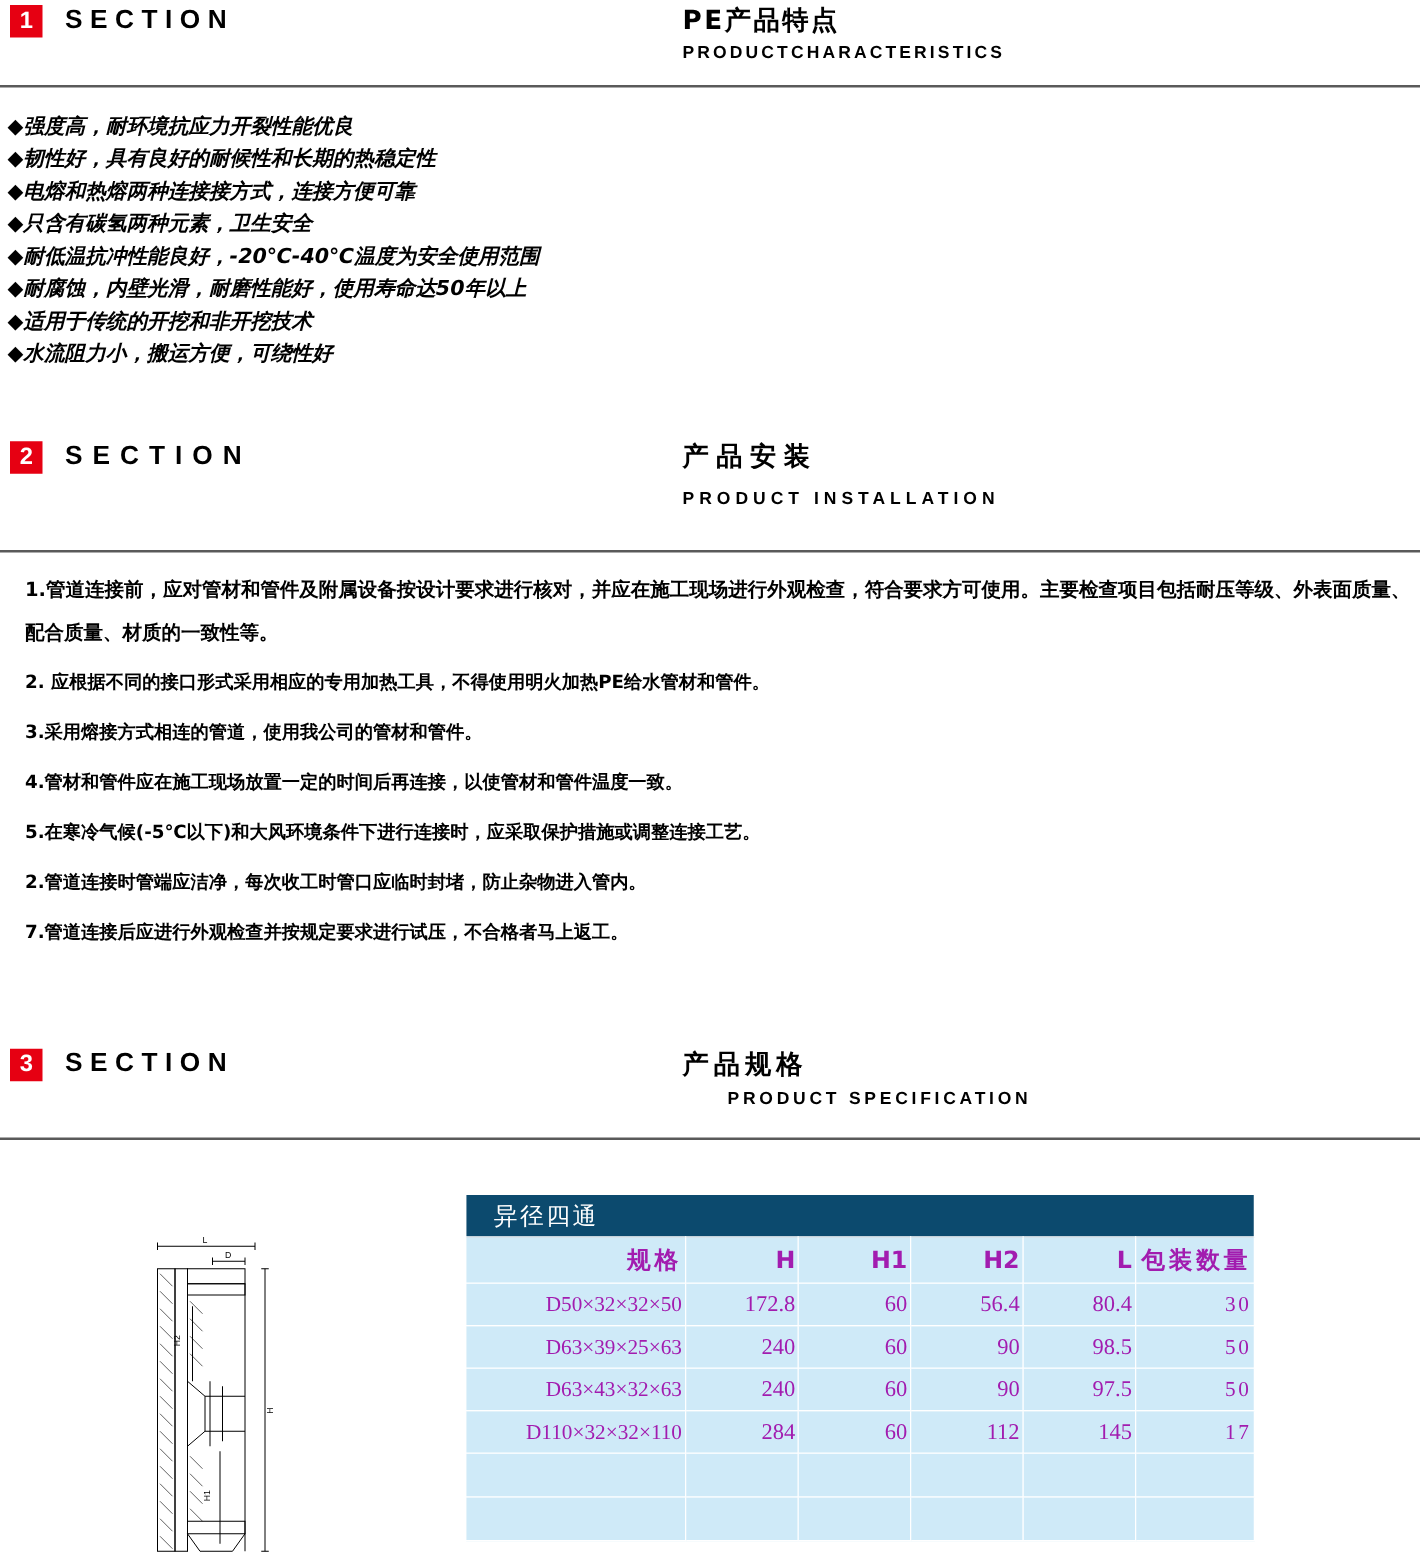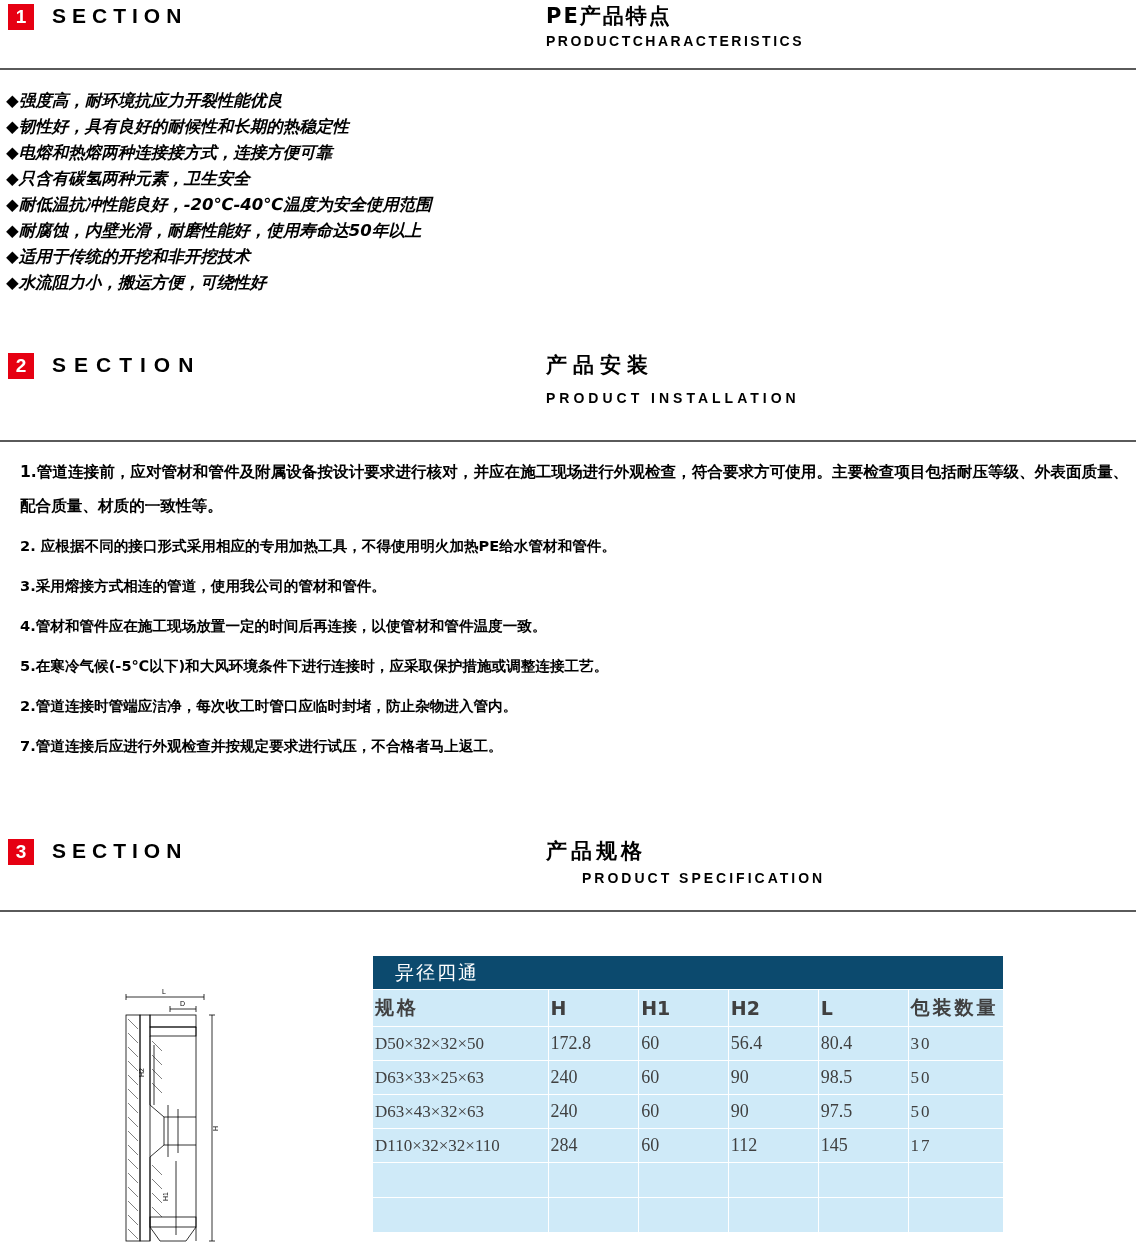--- a/index.html
+++ b/index.html
@@ -84,24 +84,24 @@
   
   .spec-table{
     position:absolute;left:372px;top:955px;
     width:632px;
     border-collapse:collapse;
     font-family:"Liberation Serif","DejaVu Serif",serif;
   }
   .spec-table td,.spec-table th{
     border:1px solid #ffffff;
     background:#cfeaf8;
-    text-align:left;
+    text-align:right;
     height:33px;
     font-size:18px;
-    color:#404040;
+    color:#a21caf;
     padding:0 2px;
   }
   .spec-table tr.title td{
     background:#0c4a6e;
     color:#ffffff;
     text-align:left;
     padding-left:22px;
     font-size:19px;
     height:33px;
     font-family:"DejaVu Sans","Liberation Sans",sans-serif;
@@ -239,21 +239,21 @@
 
       <tr>
         <td class="spec-col">D50×32×32×50</td>
         <td>172.8</td>
         <td>60</td>
         <td>56.4</td>
         <td>80.4</td>
         <td class="qty">30</td>
       </tr>
       <tr>
-        <td class="spec-col">D63×33×25×63</td>
+        <td class="spec-col">D63×39×25×63</td>
         <td>240</td>
         <td>60</td>
         <td>90</td>
         <td>98.5</td>
         <td class="qty">50</td>
       </tr>
       <tr>
         <td class="spec-col">D63×43×32×63</td>
         <td>240</td>
         <td>60</td>

